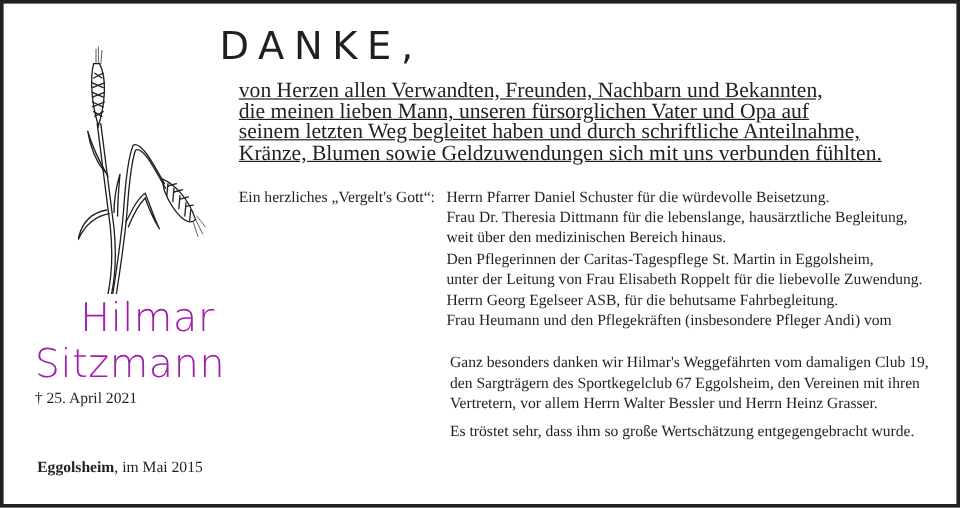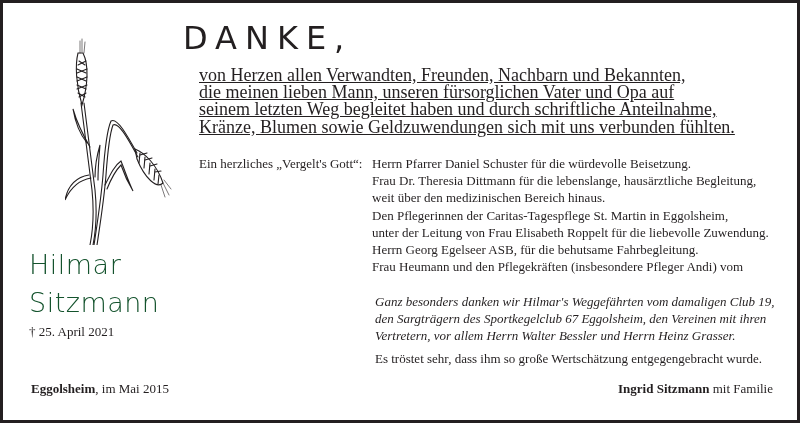--- a/index.html
+++ b/index.html
@@ -29,27 +29,27 @@
       left: 62px;
       top: 22px;
       width: 120px;
       height: 220px;
     }
     .name {
       position: absolute;
       left: 26px;
       top: 243px;
       width: 150px;
-      text-align: left;
+      text-align: right;
       font-family: "DejaVu Sans", "Liberation Sans", sans-serif;
       font-weight: 300;
-      font-size: 27px;
+      font-size: 33px;
       line-height: 38px;
       letter-spacing: 0.5px;
-      color: #14532d;
+      color: #a21caf;
     }
     .death-date {
       position: absolute;
       left: 26px;
       top: 321px;
       width: 150px;
       text-align: left;
       font-size: 13px;
       line-height: 15px;
     }
@@ -89,21 +89,20 @@
       white-space: nowrap;
     }
     .special {
       position: absolute;
       left: 372px;
       top: 290px;
       width: 374px;
       font-size: 13px;
       line-height: 17.2px;
       text-align: justify;
-      font-style: italic;
     }
     .special-line {
       display: block;
       text-align: justify;
       text-align-last: justify;
       white-space: nowrap;
     }
     .special-line.last {
       text-align-last: left;
     }
@@ -203,17 +202,14 @@
     <span class="special-line">den Sargträgern des Sportkegelclub 67 Eggolsheim, den Vereinen mit ihren</span>
     <span class="special-line last">Vertretern, vor allem Herrn Walter Bessler und Herrn Heinz Grasser.</span>
   </div>
 
   <div class="comfort">Es tröstet sehr, dass ihm so große Wertschätzung entgegengebracht wurde.</div>
 
   <div class="place-date">
     <span class="bold">Eggolsheim</span><span>, im Mai 2015</span>
   </div>
 
-  <div class="signature">
-    <span class="bold">Ingrid Sitzmann</span><span style="white-space:pre"> mit Familie</span>
-  </div>
 
 </div>
 
 </body></html>

